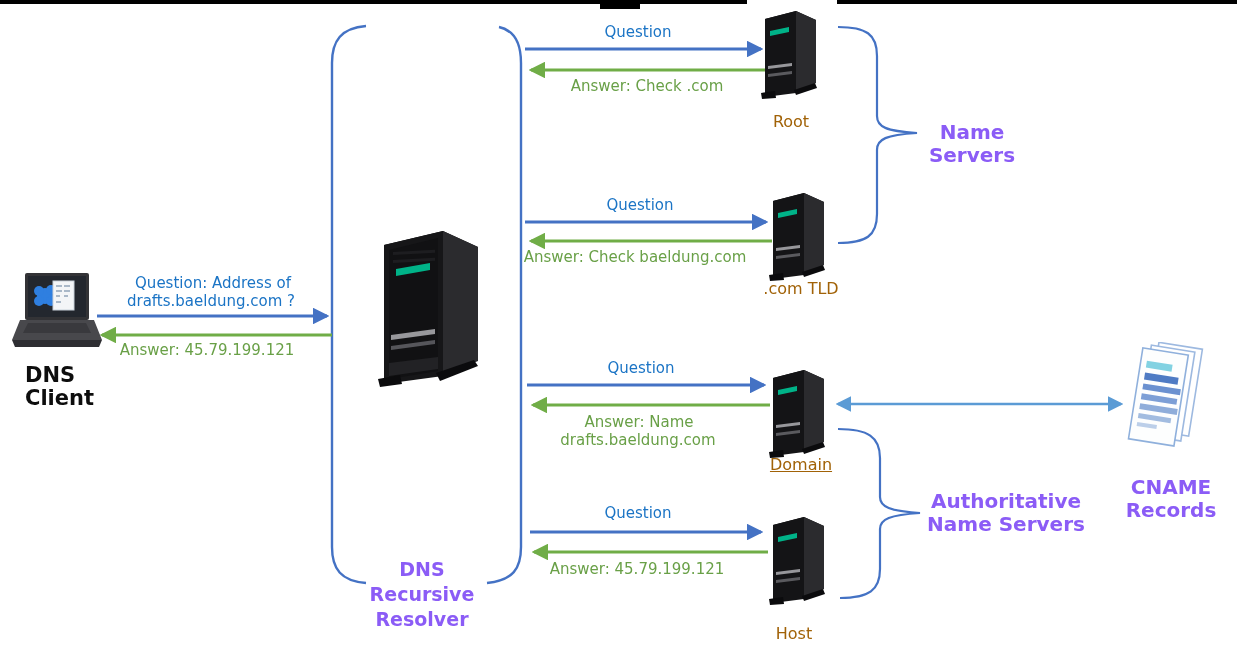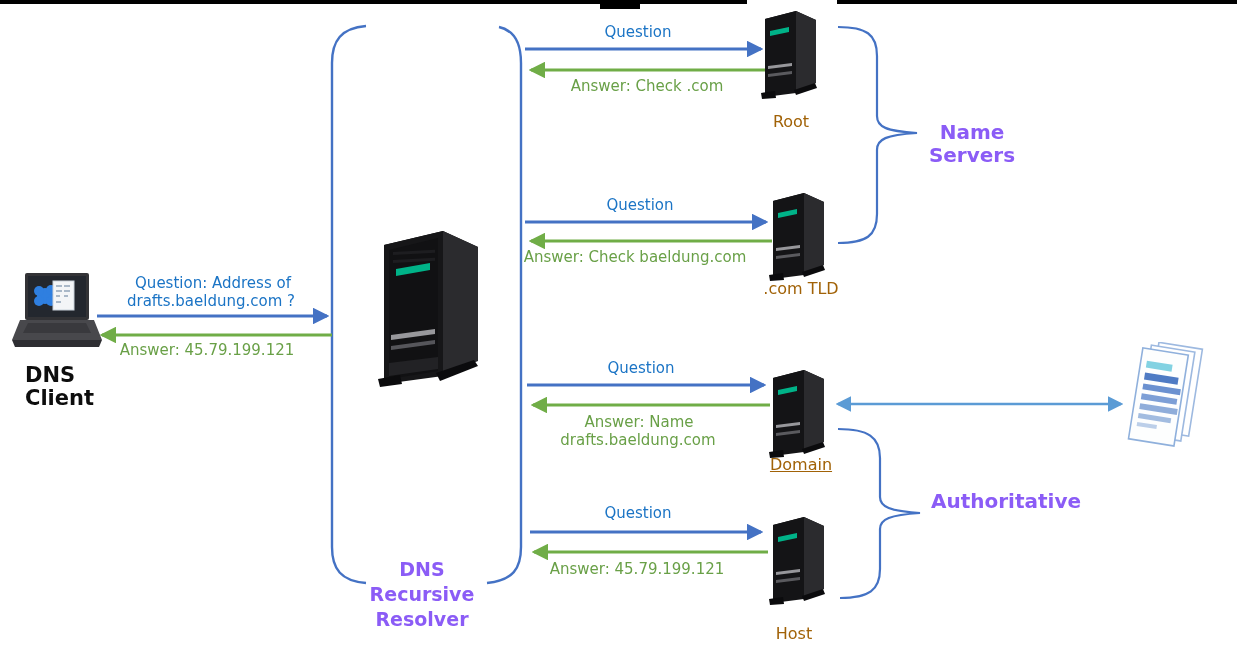--- a/index.html
+++ b/index.html
@@ -223,16 +223,21 @@
   <div class="abs atext" style="left:637px;top:560px;">Answer: 45.79.199.121</div>
   <div class="abs server-label" style="left:794px;top:624px;">Host</div>
 
   <div class="abs bold-label" style="left:972px;top:121px;font-size:20px;line-height:23px;">
     <div>Name</div>
     <div>Servers</div>
   </div>
 
   <div class="abs bold-label" style="left:1006px;top:476px;font-size:20px;line-height:23px;margin-top:14px;">
     <div>Authoritative</div>
-  </div>
-
+    <div>Name Servers</div>
+  </div>
+
+  <div class="abs bold-label" style="left:1171px;top:476px;font-size:20px;line-height:23px;">
+    <div>CNAME</div>
+    <div>Records</div>
+  </div>
 
 </div>
 
 </body></html>

